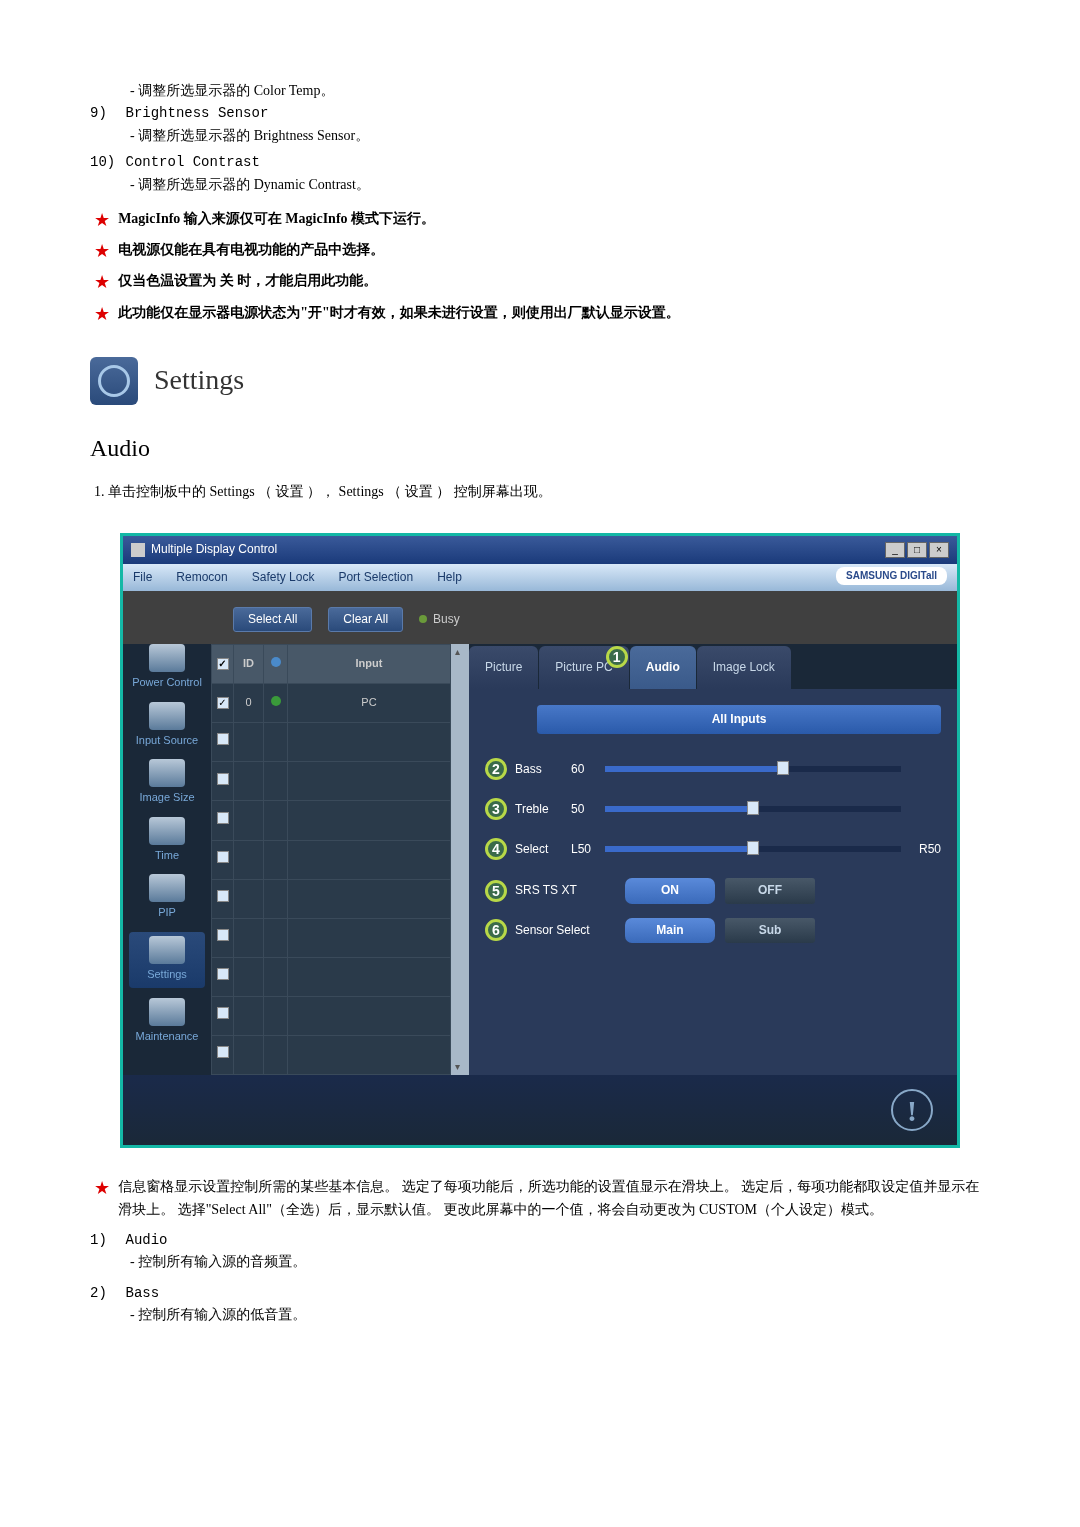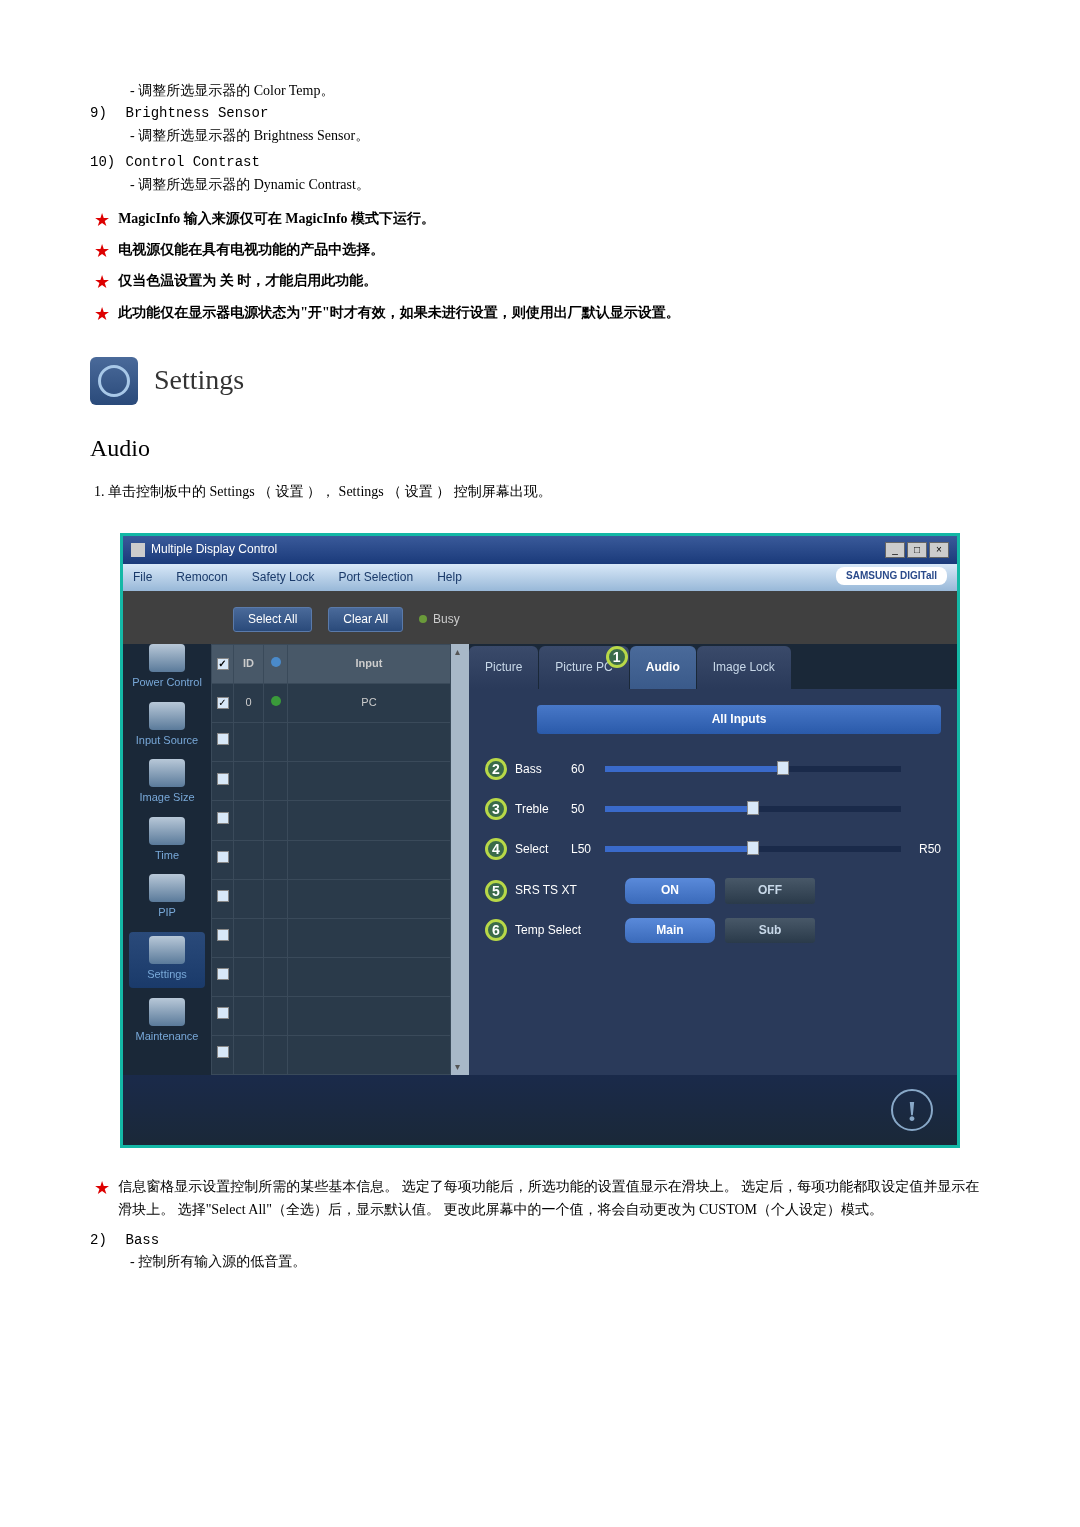--- a/index.html
+++ b/index.html
@@ -360,21 +360,21 @@
             </div>
           <div id="btnrows">
               <div class="btn-row">
                 <span class="circle-num">5</span>
                 <span class="lbl">SRS TS XT</span>
                 <span class="seg-btn seg-on">ON</span>
                 <span class="seg-btn seg-off">OFF</span>
               </div>
               <div class="btn-row">
                 <span class="circle-num">6</span>
-                <span class="lbl">Temp Select</span>
+                <span class="lbl">Sensor Select</span>
                 <span class="seg-btn seg-on">Main</span>
                 <span class="seg-btn seg-off">Sub</span>
               </div>
             </div>
         </div>
       </div>
     </div>
   </div>
   <div class="bottom-bar">
     <div class="info-badge">!</div>
@@ -383,17 +383,22 @@
 
 <div class="notes-block">
   <div class="star-row">
       <span class="star">★</span>
       <span class="star-text-normal">信息窗格显示设置控制所需的某些基本信息。 选定了每项功能后，所选功能的设置值显示在滑块上。 选定后，每项功能都取设定值并显示在滑块上。 选择"Select All"（全选）后，显示默认值。 更改此屏幕中的一个值，将会自动更改为 CUSTOM（个人设定）模式。</span>
     </div>
 </div>
 
 <div class="number-sublist">
   <div class="list-item">
+    <span class="list-label mono">1)</span>
+    <span class="mono">Audio</span>
+    <div class="sub-desc">- 控制所有输入源的音频置。</div>
+  </div>
+  <div class="list-item">
     <span class="list-label mono">2)</span>
     <span class="mono">Bass</span>
     <div class="sub-desc">- 控制所有输入源的低音置。</div>
   </div>
 </div>
 
 </body></html>

